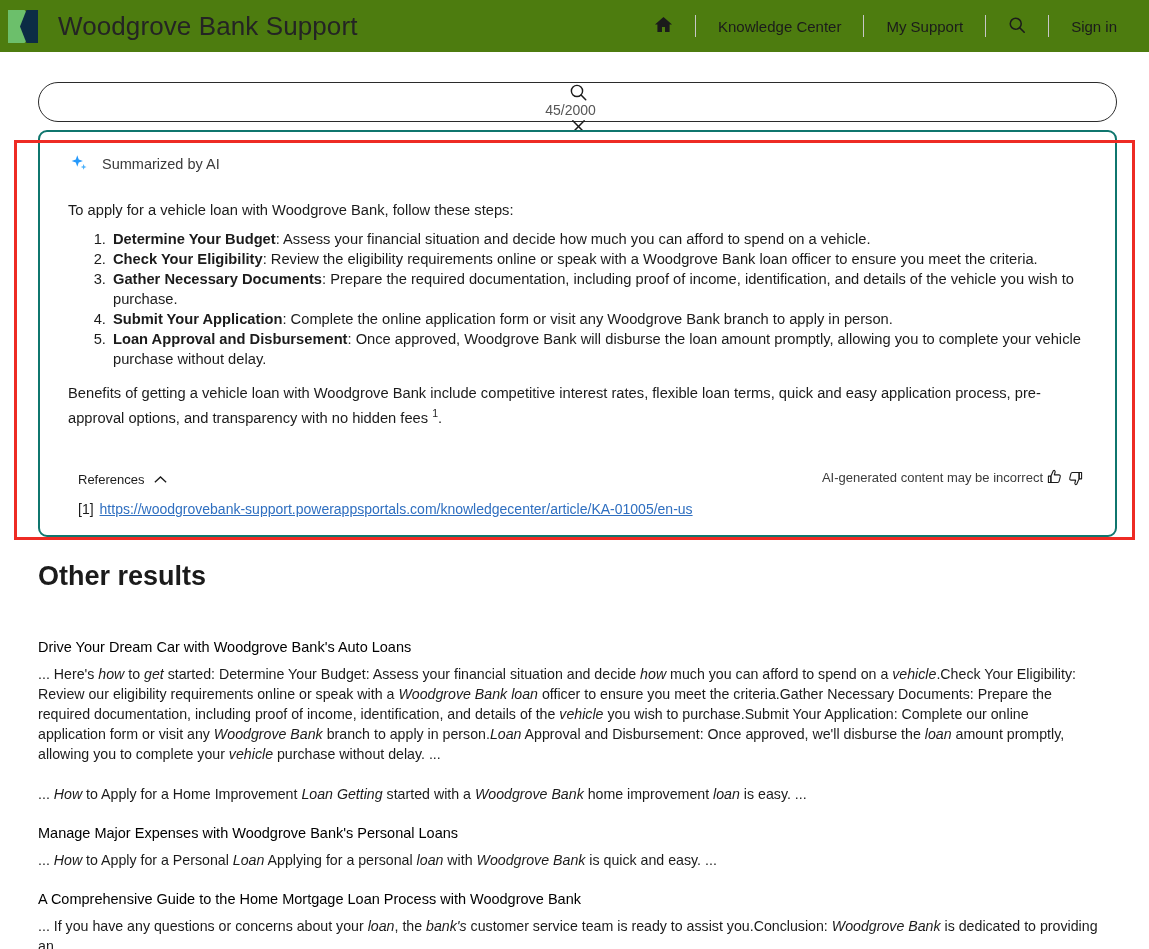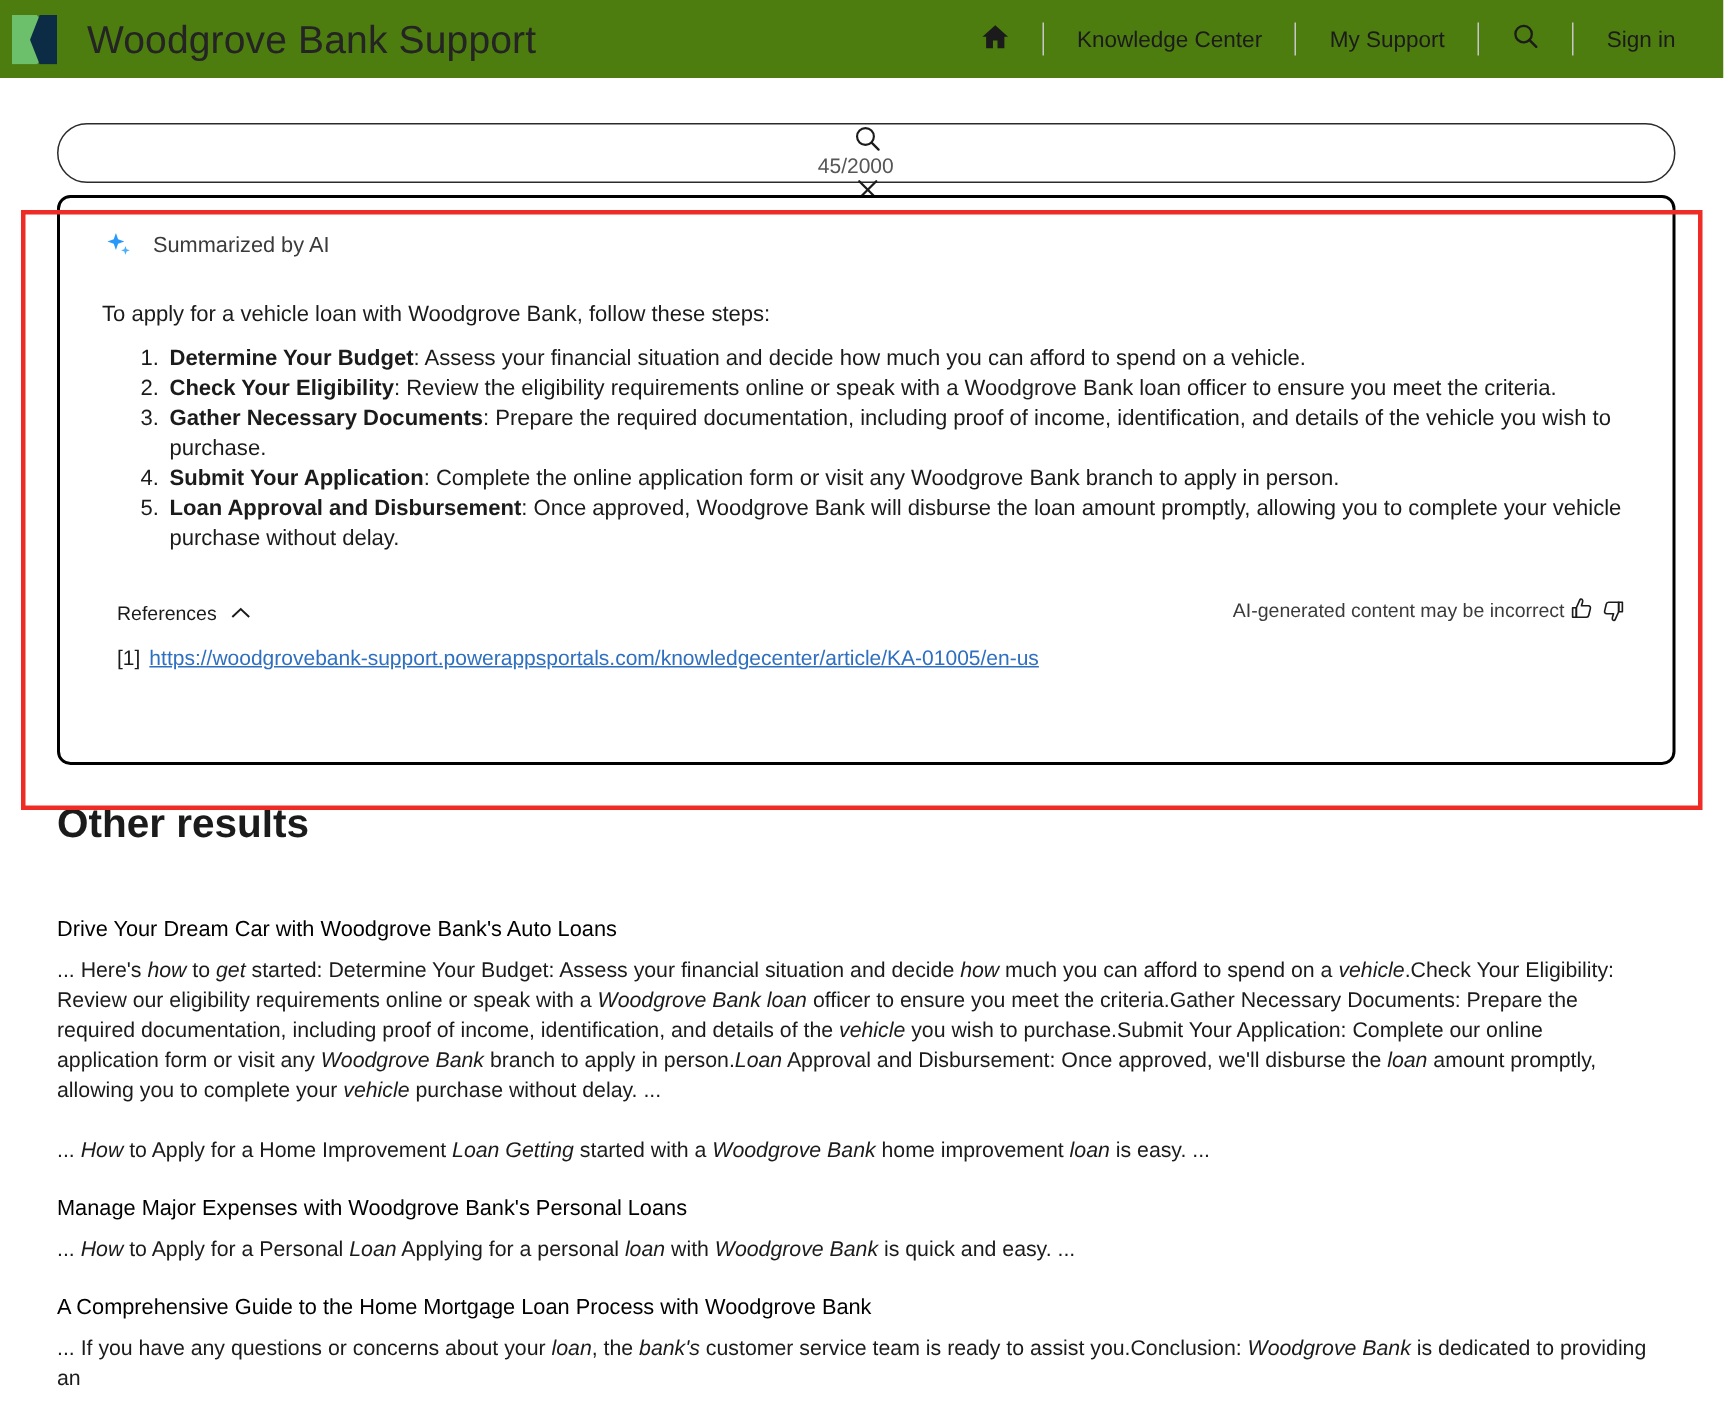--- a/index.html
+++ b/index.html
@@ -113,21 +113,21 @@
     height: 400px;
     border: 3px solid #ee2b24;
     pointer-events: none;
     z-index: 5;
   }
 
   
   .ai-card {
     position: relative;
     margin: 8px 32px 0 38px;
-    border: 2px solid #000000;
+    border: 2px solid #0f766e;
     border-radius: 9px;
     background: #ffffff;
     padding: 22px 26px 18px 26px;
     min-height: 380px;
   }
   .ai-head {
     display: flex;
     align-items: center;
     gap: 12px;
     margin-bottom: 26px;
@@ -161,21 +161,21 @@
     margin: 12px 0 0 2px;
     max-width: 1000px;
   }
   .cite-sup {
     font-size: 10.5px;
     vertical-align: super;
     color: #1b1b1b;
   }
 
   .ai-footer {
-    margin-top: 32px;
+    margin-top: 44px;
     position: relative;
   }
   .refs-row {
     display: flex;
     align-items: center;
     gap: 9px;
     margin-left: 12px;
   }
   .refs-label { font-size: 13px; color: #1b1b1b; }
   .chevron-up { display:flex; align-items:center; cursor:pointer; }
@@ -314,20 +314,21 @@
       <b>Gather Necessary Documents</b><span>: Prepare the required documentation, including proof of income, identification, and details of the vehicle you wish to purchase.</span>
     </li>
     <li>
       <b>Submit Your Application</b><span>: Complete the online application form or visit any Woodgrove Bank branch to apply in person.</span>
     </li>
     <li>
       <b>Loan Approval and Disbursement</b><span>: Once approved, Woodgrove Bank will disburse the loan amount promptly, allowing you to complete your vehicle purchase without delay.</span>
     </li>
   </ol>
 
+  <p class="ai-benefits"><span>Benefits of getting a vehicle loan with Woodgrove Bank include competitive interest rates, flexible loan terms, quick and easy application process, pre-approval options, and transparency with no hidden fees</span> <span class="cite-sup">1</span><span>.</span></p>
 
   <div class="ai-footer">
     <div class="refs-row">
       <span class="refs-label">References</span>
       <span class="chevron-up">
         <svg width="15" height="12" viewBox="0 0 16 12" aria-hidden="true">
           <polyline points="2,8.5 8,2.8 14,8.5" fill="none" stroke="#1b1b1b" stroke-width="1.4"></polyline>
         </svg>
       </span>
     </div>

